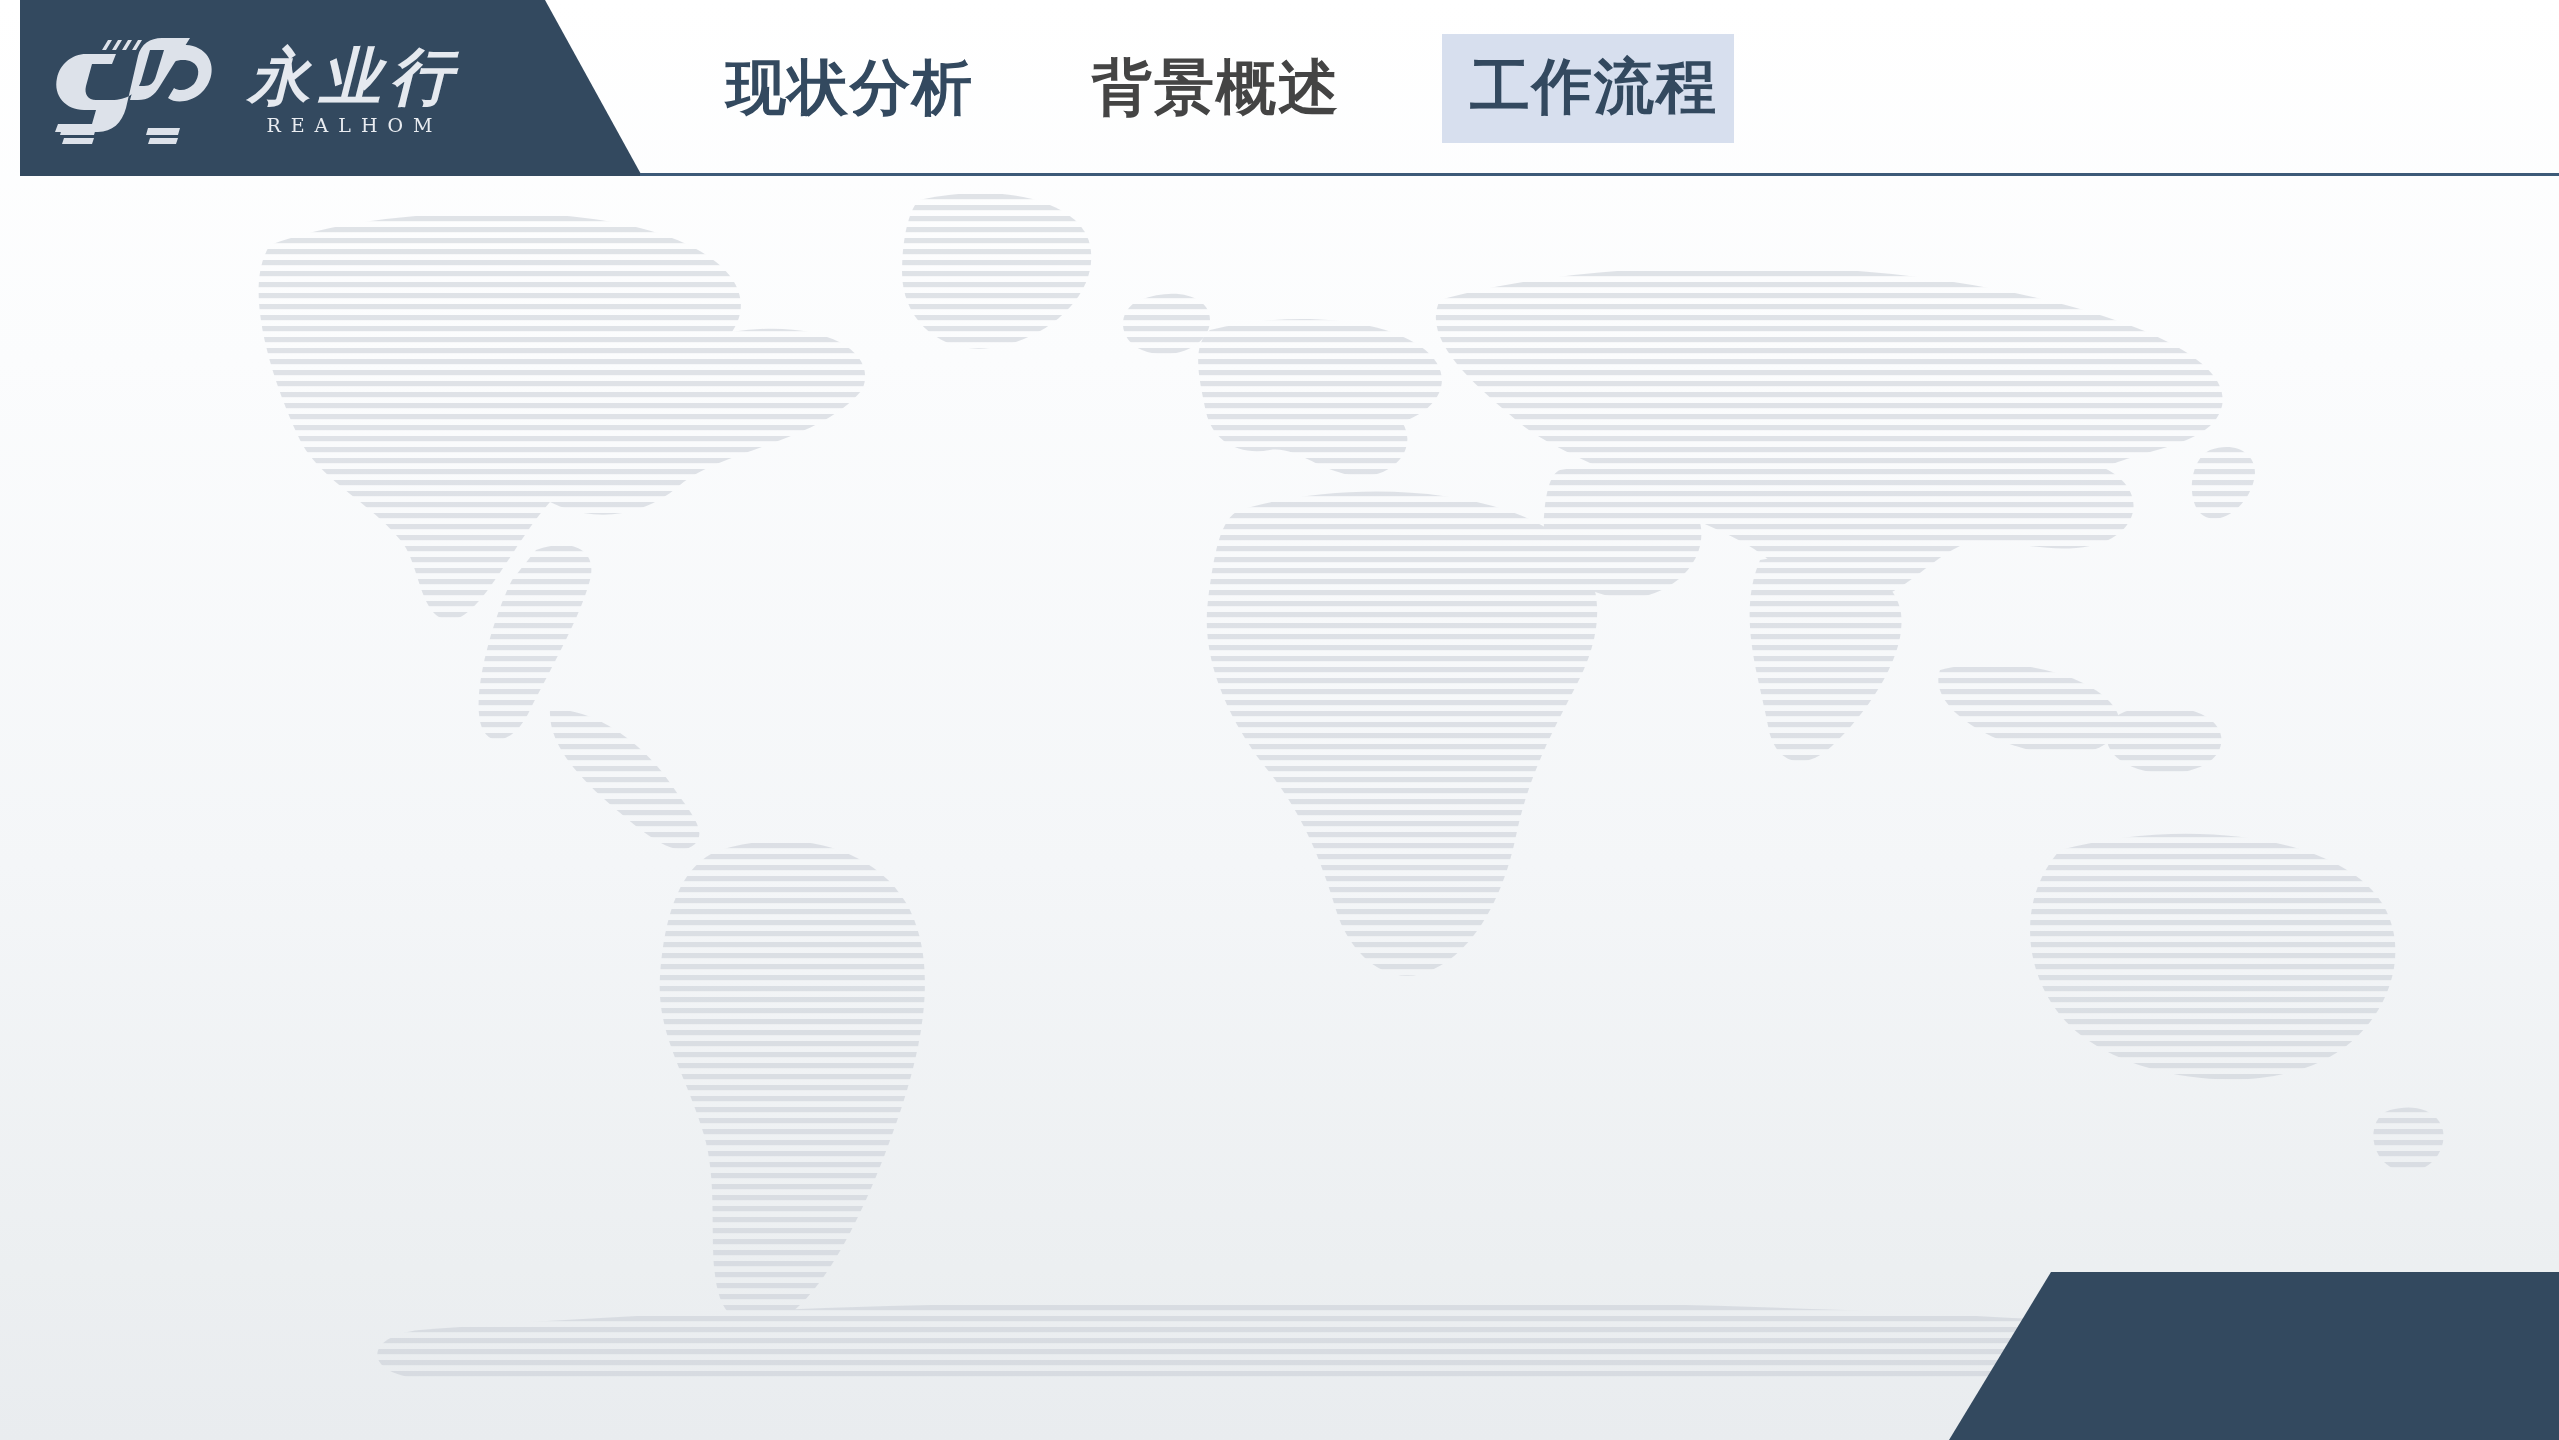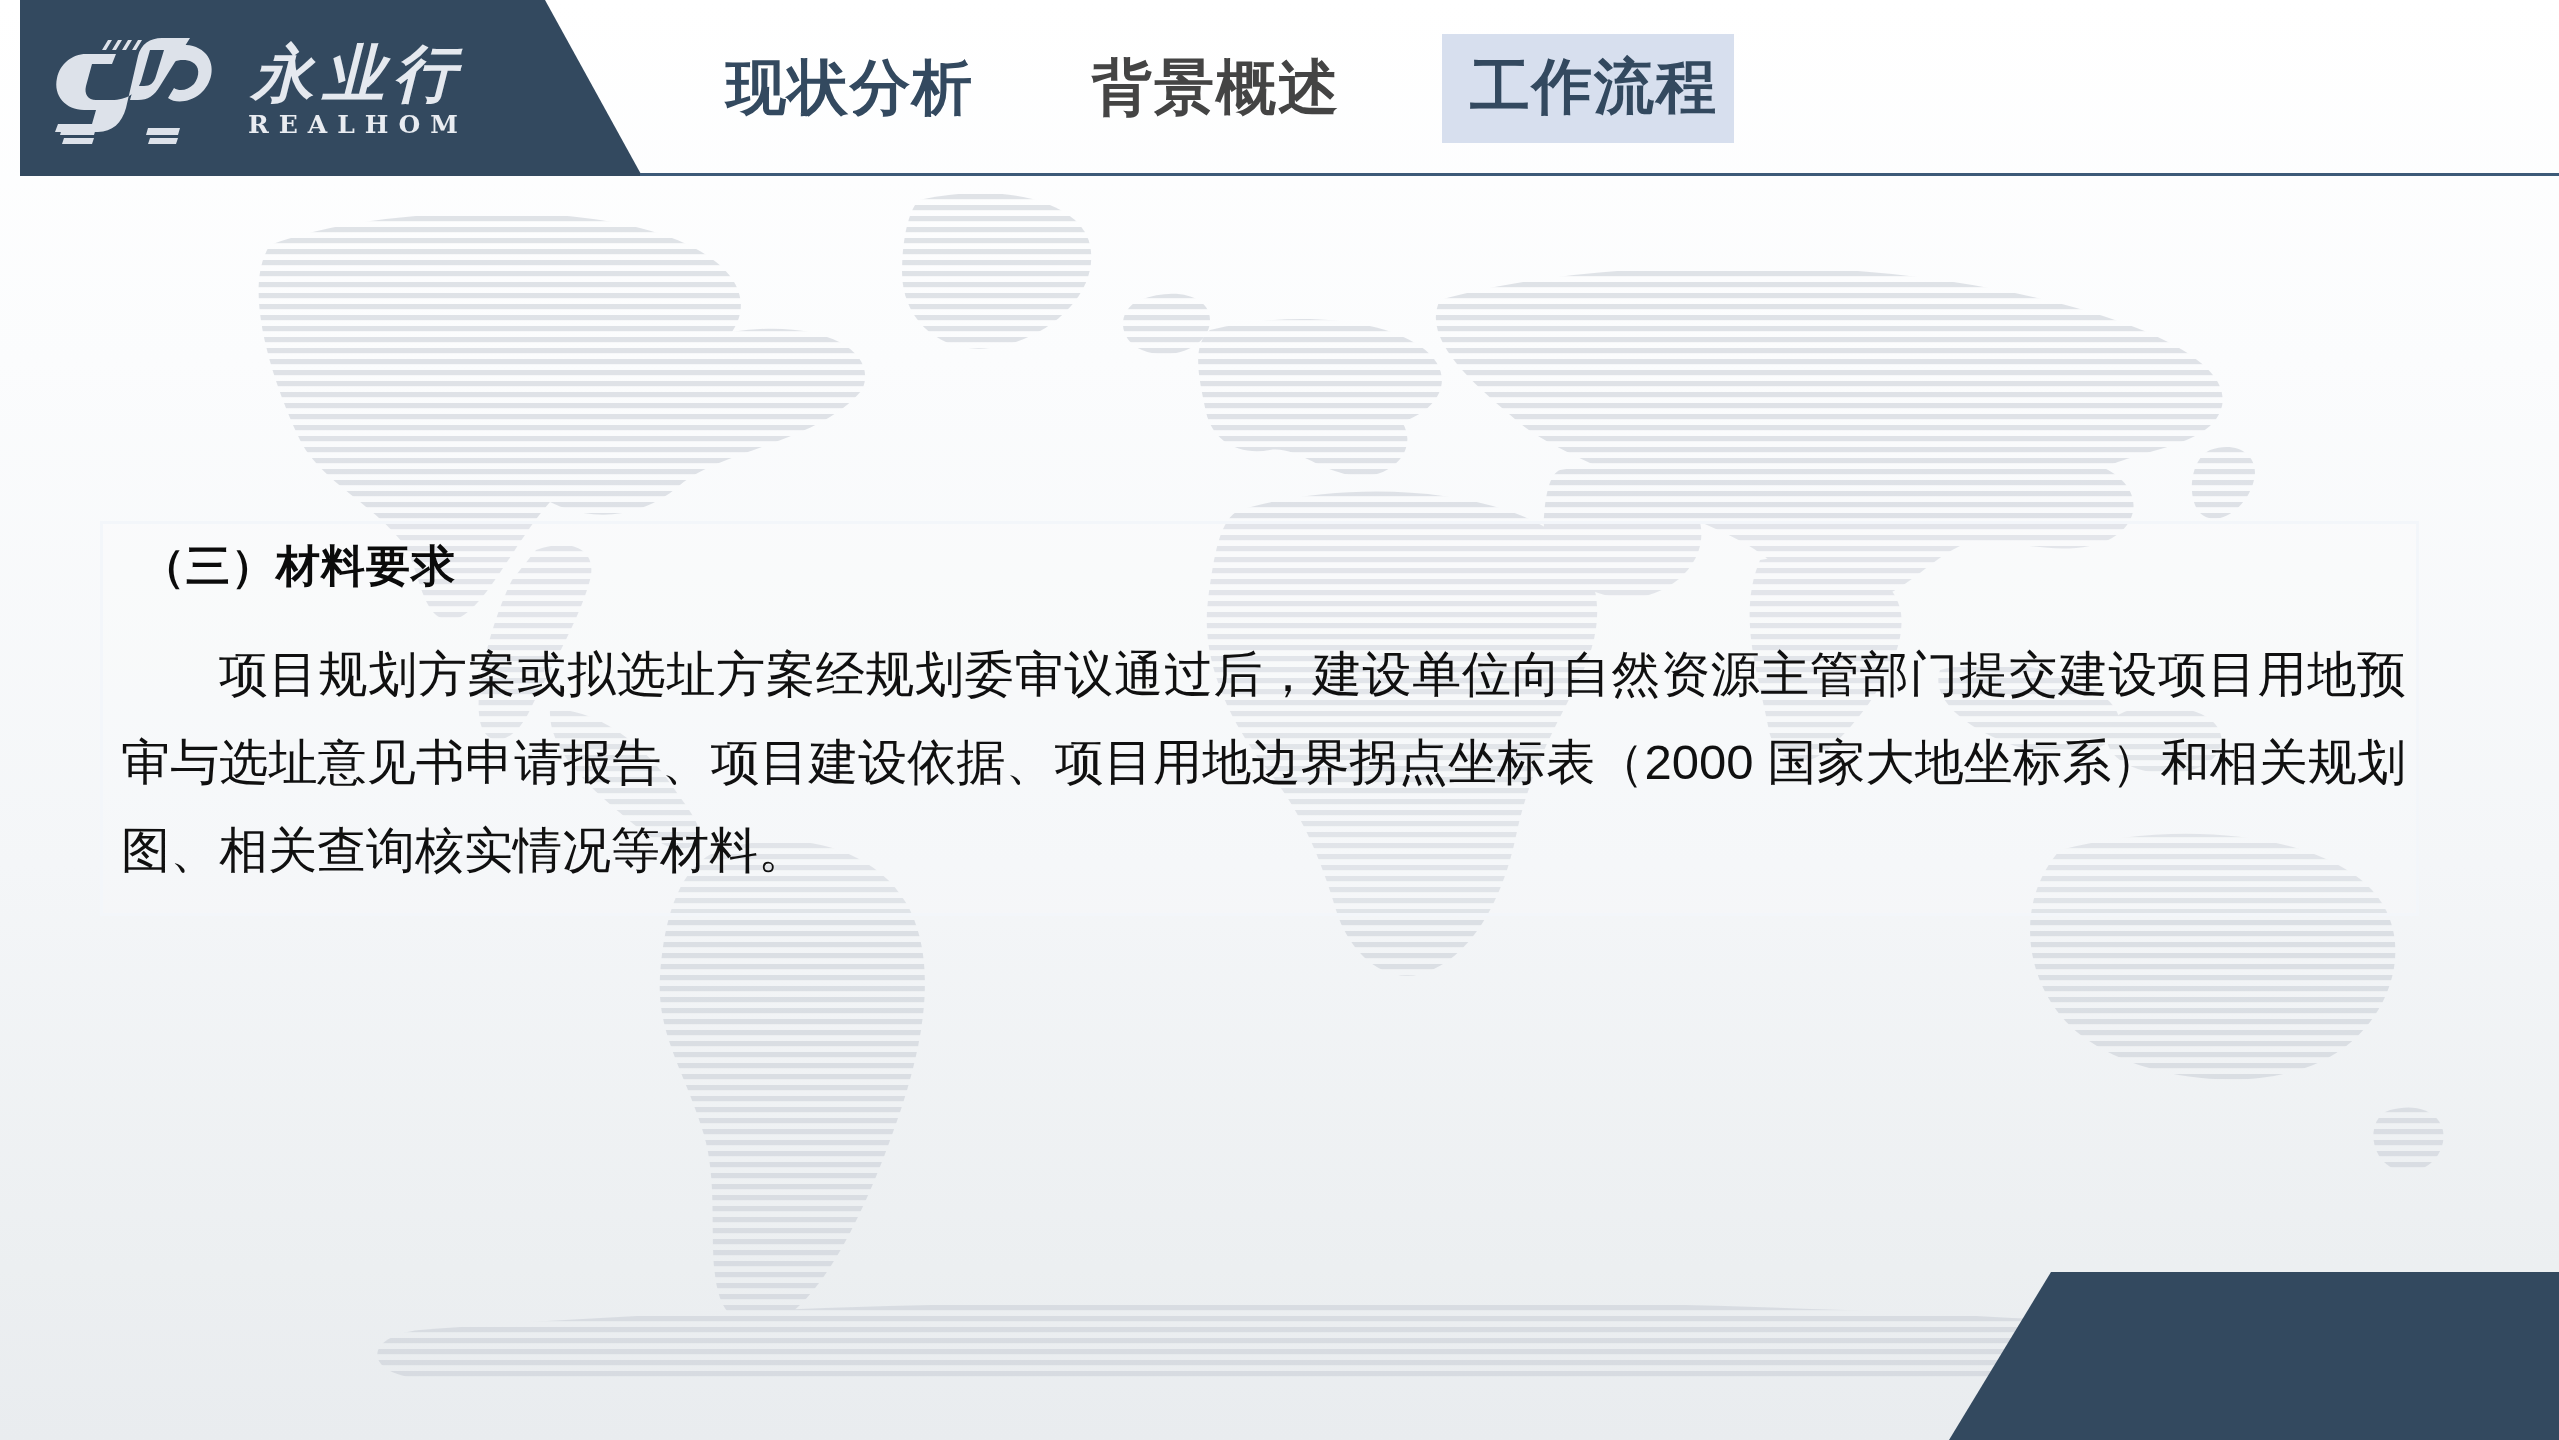--- a/index.html
+++ b/index.html
@@ -88,22 +88,22 @@
     font-size: 62px;
     font-weight: 700;
     color: #E5E9EF;
     letter-spacing: 9px;
     line-height: 1.05;
     white-space: nowrap;
     font-style: italic;
   }
   #logo-en {
     font-family: "DejaVu Serif", "Liberation Serif", serif;
-    font-size: 25px;
-    font-weight: 700;
+    font-size: 19px;
+    font-weight: 400;
     color: #E9ECF1;
     letter-spacing: 10px;
     margin-top: 4px;
     white-space: nowrap;
   }
 
   
   #nav {
     position: absolute;
     left: 690px;
@@ -275,20 +275,16 @@
       </div>
     </div>
 
     <nav id="nav">
       <div class="nav-tab">现状分析</div>
       <div class="nav-tab muted">背景概述</div>
       <div class="nav-tab active">工作流程</div>
     </nav>
   </div>
 
-  <section id="content-card">
-    <h2 id="section-heading">（三）材料要求</h2>
-    <p id="body-text">项目规划方案或拟选址方案经规划委审议通过后，建设单位向自然资源主管部门提交建设项目用地预审与选址意见书申请报告、项目建设依据、项目用地边界拐点坐标表（2000 国家大地坐标系）和相关规划图、相关查询核实情况等材料。</p>
-  </section>
 
   <div id="corner-deco"></div>
 
 </div>
 
 </body></html>

